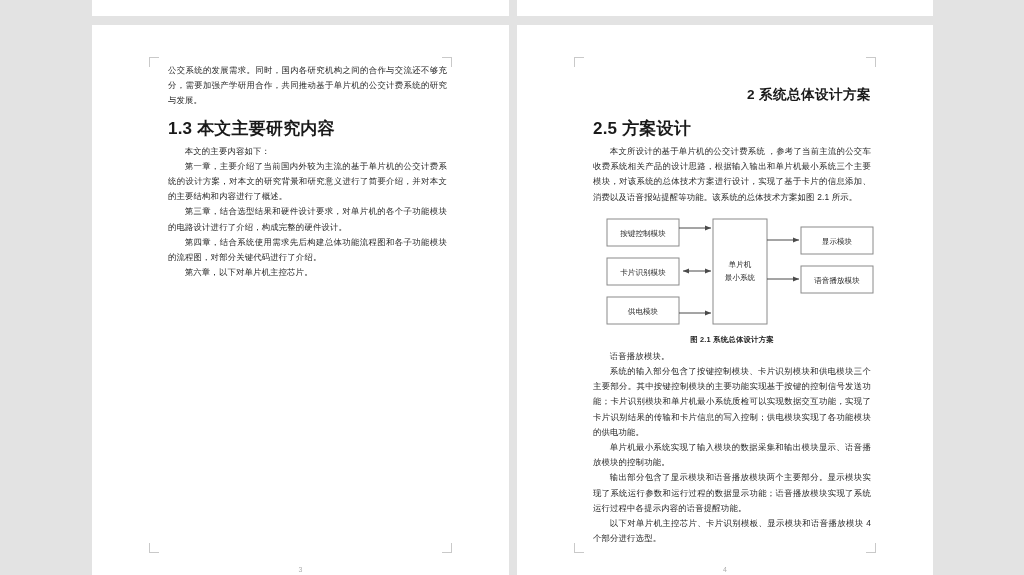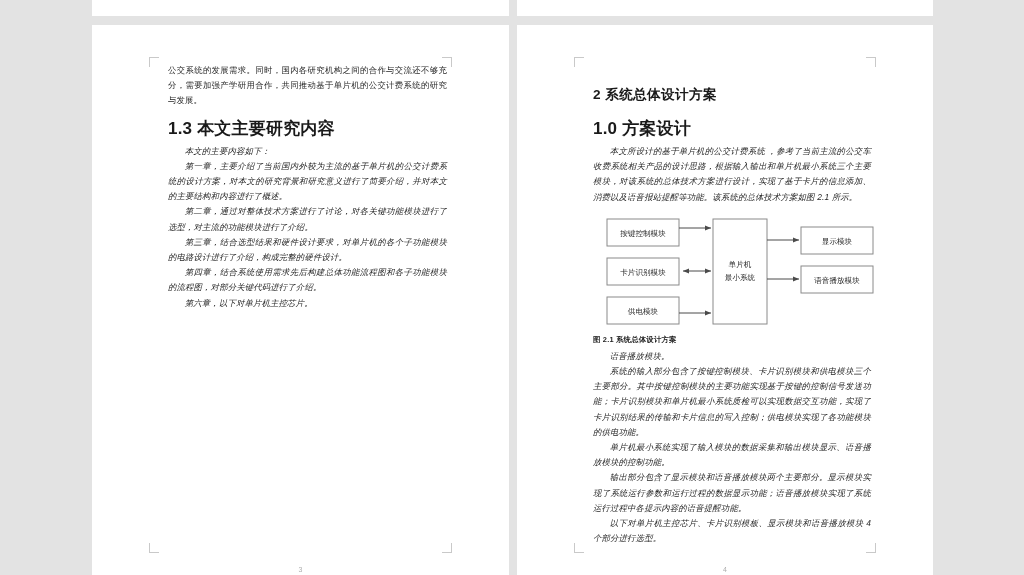--- a/index.html
+++ b/index.html
@@ -63,35 +63,35 @@
     top: 38px;
   }
   .para {
     font-size: 8.4px;
     line-height: 15.2px;
     color: #262626;
     text-align: justify;
     margin: 0;
     letter-spacing: 0.15px;
   }
-  .para.indent { text-indent: 16.8px; font-style: italic; }
+  .para.indent { text-indent: 16.8px; }
 
   h2.heading {
     font-size: 17px;
     font-weight: bold;
     color: #1a1a1a;
     margin: 11px 0 7px 0;
     line-height: 17px;
     letter-spacing: 0.2px;
   }
   h1.chapter-title {
     font-size: 13.6px;
     font-weight: bold;
     color: #1a1a1a;
-    text-align: left;
+    text-align: right;
     margin: 22px 0 16px 0;
     line-height: 19px;
     letter-spacing: 0.4px;
   }
 
   .page-number {
     position: absolute;
     bottom: 12px;
     left: 0;
     right: 0;
@@ -103,20 +103,21 @@
   
   .figure {
     position: relative;
     width: 100%;
     height: 118px;
     margin: 10px 0 2px 0;
     text-align: right;
   }
   .figure svg { display: block; }
   .fig-caption {
+    text-align: center;
     font-size: 7.4px;
     font-weight: bold;
     color: #1f1f1f;
     letter-spacing: 0.2px;
     margin: 0 0 4px 0;
   }
   .box-label {
     font-family: "Liberation Sans", "DejaVu Sans", sans-serif;
     font-size: 7.6px;
     fill: #2b2b2b;
@@ -134,39 +135,38 @@
   <div class="crop bl"></div>
   <div class="crop br"></div>
 
   <div class="body-area">
     <p class="para">公交系统的发展需求。同时，国内各研究机构之间的合作与交流还不够充分，需要加强产学研用合作，共同推动基于单片机的公交计费系统的研究与发展。</p>
 
     <h2 class="heading">1.3 本文主要研究内容</h2>
 
     <p class="para indent">本文的主要内容如下：</p>
     <p class="para indent">第一章，主要介绍了当前国内外较为主流的基于单片机的公交计费系统的设计方案，对本文的研究背景和研究意义进行了简要介绍，并对本文的主要结构和内容进行了概述。</p>
-    <p class="para indent">第二章，通过对整体技术方案进行了讨论，对各关键功能模块进行了选型，对主流的功能模块进行了介绍。</p>
     <p class="para indent">第三章，结合选型结果和硬件设计要求，对单片机的各个子功能模块的电路设计进行了介绍，构成完整的硬件设计。</p>
     <p class="para indent">第四章，结合系统使用需求先后构建总体功能流程图和各子功能模块的流程图，对部分关键代码进行了介绍。</p>
     <p class="para indent">第六章，以下对单片机主控芯片。</p>
   </div>
 
   <div class="page-number">3</div>
 </div>
 
 <div class="page page-right">
   <div class="crop tl"></div>
   <div class="crop tr"></div>
   <div class="crop bl"></div>
   <div class="crop br"></div>
 
   <div class="body-area">
     <h1 class="chapter-title">2 系统总体设计方案</h1>
 
-    <h2 class="heading">1.0 方案设计</h2>
+    <h2 class="heading">2.5 方案设计</h2>
 
     <p class="para indent">本文所设计的基于单片机的公交计费系统 ，参考了当前主流的公交车收费系统相关产品的设计思路，根据输入输出和单片机最小系统三个主要模块，对该系统的总体技术方案进行设计，实现了基于卡片的信息添加、消费以及语音报站提醒等功能。该系统的总体技术方案如图 2.1 所示。</p>
 
     <div class="figure">
       <svg width="293" height="118" viewBox="0 0 293 118">
         <defs>
           <marker id="ah" markerWidth="7" markerHeight="7" refX="6" refY="3" orient="auto" markerUnits="userSpaceOnUse">
             <path d="M0,0.6 L6,3 L0,5.4 z" fill="#4a4a4a"></path>
           </marker>
           <marker id="ahL" markerWidth="7" markerHeight="7" refX="1" refY="3" orient="auto" markerUnits="userSpaceOnUse">

